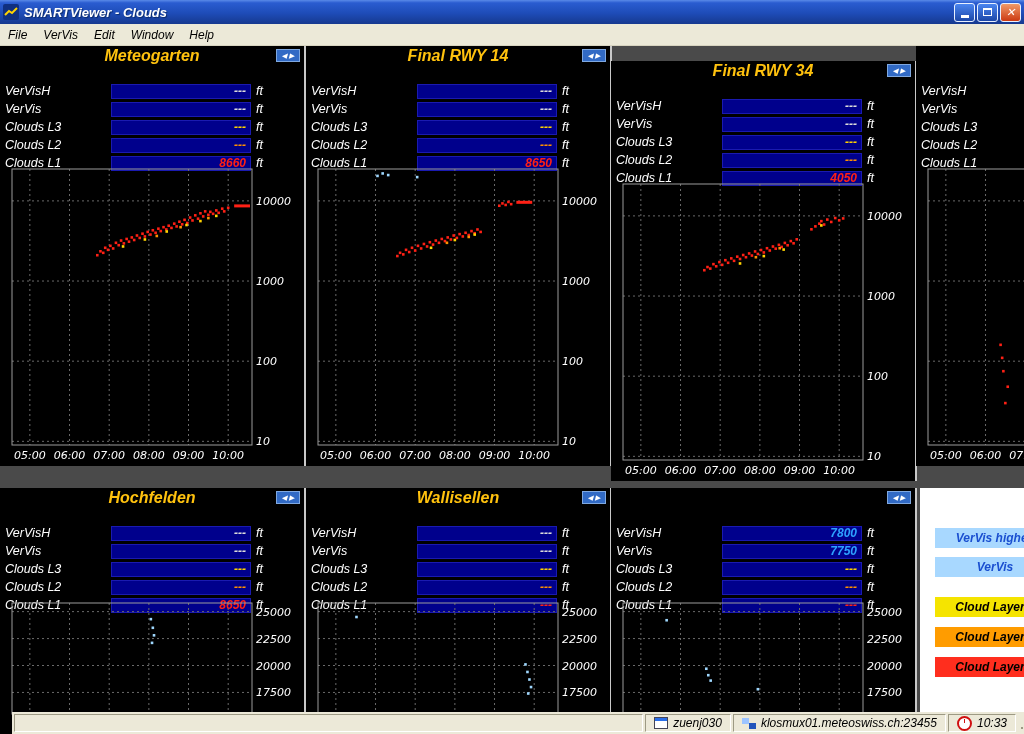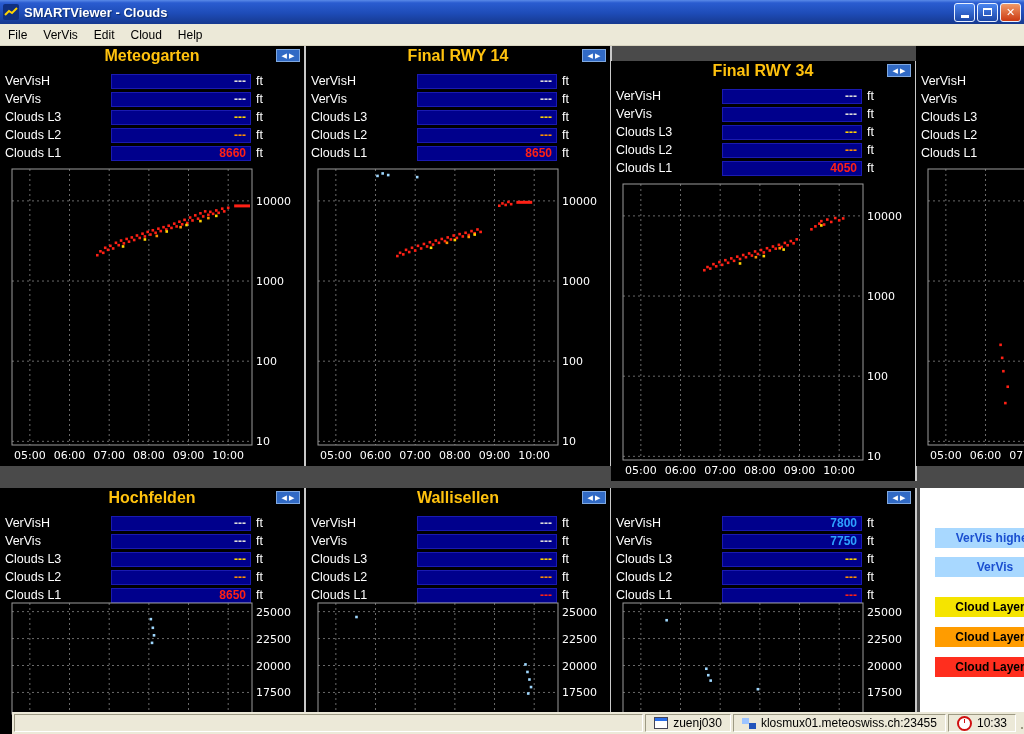--- a/index.html
+++ b/index.html
@@ -1,17 +1,17 @@
 <!DOCTYPE html>
 <html><head>
 <meta charset="utf-8">
 <style>
   html,body{margin:0;padding:0;background:#222;}
   #app{position:relative;width:1024px;height:734px;overflow:hidden;
-       font-family:"Liberation Sans",sans-serif;background:#4a4a4a;}
+       font-family:"Liberation Sans",sans-serif;background:#4a4a4a;font-style:italic;}
 
   
   #titlebar{position:absolute;left:0;top:0;width:1024px;height:24px;
     background:linear-gradient(180deg,#5a8ae8 0%,#2a5cd0 12%,#1e4cb8 55%,#16398f 100%);
     display:flex;align-items:center;padding:0 3px;box-sizing:border-box;}
   #titlebar .app-title{flex:1;color:#fff;font-weight:bold;font-size:13px;margin-left:5px;
     text-shadow:1px 1px 1px #0a2a6a;white-space:nowrap;}
   .tb-btn{width:21px;height:19px;margin-left:2px;border:1px solid #e8f0ff;border-radius:3px;
     background:linear-gradient(#4a85f0,#1c47a8);color:#fff;display:flex;align-items:center;
     justify-content:center;font-size:11px;cursor:pointer;box-sizing:border-box;}
@@ -27,21 +27,21 @@
   
   #workspace{position:absolute;left:0;top:46px;width:1024px;height:666px;}
   .panel{position:absolute;width:304px;background:#000;box-shadow:2px 0 0 #c9c9c9;}
   .panel.top{height:420px;}
   .panel.bottom{height:300px;}
   .panel-header{height:20px;display:flex;align-items:center;position:relative;}
   .panel-title{flex:1;text-align:center;color:#ffc20e;font-weight:bold;font-size:16px;}
   .panel-nav{position:absolute;right:4px;top:3px;width:24px;height:13px;background:#316ac5;
     border:1px solid #7fa8e0;color:#fff;font-size:7px;display:flex;align-items:center;
     justify-content:center;gap:2px;cursor:pointer;box-sizing:border-box;}
-  .panel-rows{margin-top:6px;}
+  .panel-rows{margin-top:16px;}
   .prow{display:flex;align-items:center;height:18px;padding-left:5px;font-size:12.5px;color:#fff;}
   .plabel{width:106px;}
   .pbar{width:140px;height:15px;background:#00008c;border:1px solid #1a1ab0;box-sizing:border-box;
     display:flex;align-items:center;justify-content:flex-end;padding-right:4px;}
   .pvalue{font-weight:bold;font-size:12px;}
   .punit{margin-left:5px;}
   .panel-chart{position:absolute;left:0;}
   .panel.top .panel-chart{top:116px;}
   .panel.bottom .panel-chart{top:112px;}
   svg text{font-family:"DejaVu Sans",sans-serif;}
@@ -90,21 +90,21 @@
       </span>
     <span class="tb-btn tb-close">
         <span>✕</span>
       </span>
   </div>
 
   <div id="menubar">
     <span class="menu-item">File</span>
     <span class="menu-item">VerVis</span>
     <span class="menu-item">Edit</span>
-    <span class="menu-item">Cloud</span>
+    <span class="menu-item">Window</span>
     <span class="menu-item">Help</span>
   </div>
 
   <div id="workspace">
       <div class="panel top" style="left: 0px; top: 0px;">
     <div class="panel-header">
       <span class="panel-title">Meteogarten</span>
       <span class="panel-nav">
         <span>◀</span>
         <span>▶</span>

